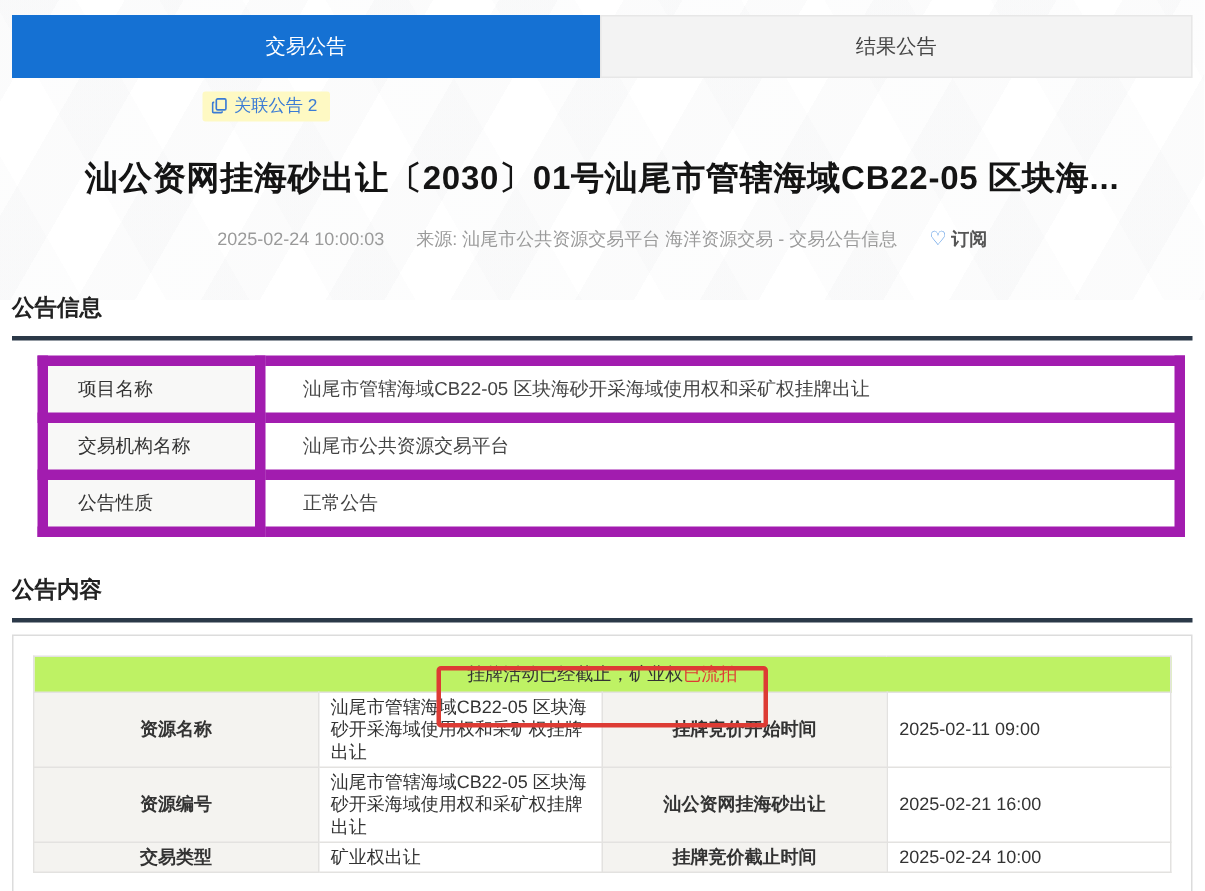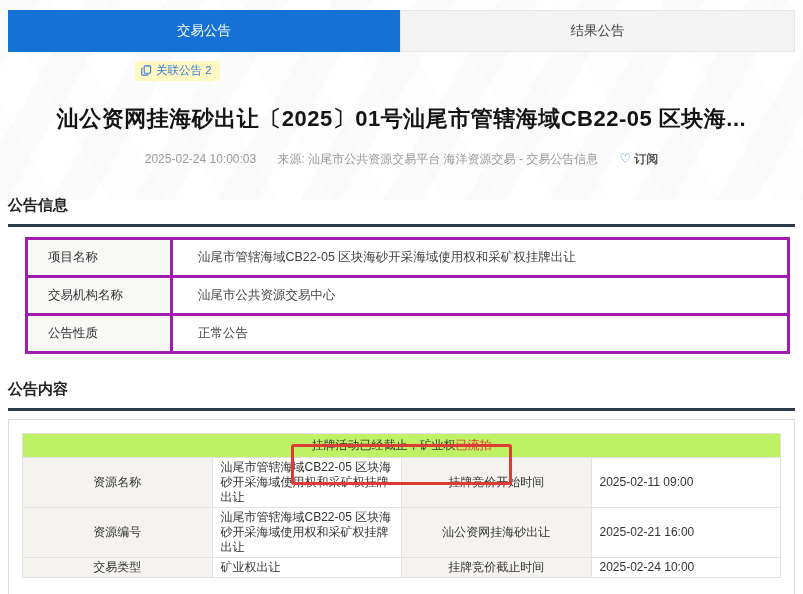--- a/index.html
+++ b/index.html
@@ -65,39 +65,39 @@
     font-size: 15px; font-weight: bold; color: #222;
     padding-bottom: 9px; border-bottom: 3px solid #2b3948;
   }
 
   
   .info-table {
     width: calc(100% - 22px);
     margin: 10px 5px 0 17px;
     border-collapse: collapse; font-size: 12.5px;
   }
-  .info-table td { border: 3px solid #a21caf; height: 38px; }
+  .info-table td { border: 7px solid #a21caf; height: 38px; }
   .info-table td.lbl {
     width: 145px; background: #f8f8f7; color: #333; padding-left: 20px;
   }
   .info-table td.val { padding-left: 25px; color: #444; background: #fff; }
 
   
   .content-box {
     margin-top: 8px; border: 1px solid #dcdcdc; padding: 13px 13px 20px 13px;
     background: #fff;
   }
   .content-table {
     width: 100%; border-collapse: collapse; font-size: 12px; table-layout: fixed;
   }
   .content-table td { border: 1px solid #e3e2e0; color: #333; }
   .content-table .notice-cell { height: 24px; text-align: center; background: #bef264; }
   .notice-red { color: #e03a34; }
   .content-table td.clbl {
-    background: #f4f3f0; font-weight: normal; text-align: center; color: #333;
+    background: #f4f3f0; font-weight: bold; text-align: center; color: #333;
   }
   .content-table td.cval { padding: 2px 8px; background: #fff; line-height: 1.25; }
   .content-table tr.tall td { height: 30px; }
   .content-table tr.short td { height: 20px; }
   .col-l1 { width: 113px; } .col-v1 { width: 265px; } .col-l2 { width: 128px; }
 
   
   .red-annotation {
     position: absolute; left: 291px; top: 444px; width: 221px; height: 41px;
     border: 3px solid #dd3b34; border-radius: 3px;
@@ -119,41 +119,41 @@
   <div class="related-row">
     <span class="related-link">
       <svg class="copy-icon" viewBox="0 0 12 12" fill="none">
         <rect x="3.5" y="1" width="7" height="8" rx="1" stroke="#3a7bd5" stroke-width="1.2"></rect>
         <path d="M2 3.5 H1.5 A0.8 0.8 0 0 0 0.8 4.3 V10.2 A0.8 0.8 0 0 0 1.6 11 H7 A0.8 0.8 0 0 0 7.8 10.2 V10" stroke="#3a7bd5" stroke-width="1.2"></path>
       </svg>
       <span>关联公告 2</span>
     </span>
   </div>
 
-  <h1 class="doc-title">汕公资网挂海砂出让〔2025〕01号汕尾市管辖海域CB22-05 区块海...</h1>
+  <h1 class="doc-title">汕公资网挂海砂出让〔2030〕01号汕尾市管辖海域CB22-05 区块海...</h1>
 
   <div class="meta">
     <span class="part">2025-02-24 10:00:03</span>
     <span class="part">来源: 汕尾市公共资源交易平台 海洋资源交易 - 交易公告信息</span>
     <span class="part subscribe">
       <span class="heart">♡</span><span>订阅</span>
     </span>
   </div>
 
   <div class="section section-1">
     <div class="section-title">公告信息</div>
     <table class="info-table">
       <tbody>
         <tr>
           <td class="lbl">项目名称</td>
           <td class="val">汕尾市管辖海域CB22-05 区块海砂开采海域使用权和采矿权挂牌出让</td>
         </tr>
         <tr>
           <td class="lbl">交易机构名称</td>
-          <td class="val">汕尾市公共资源交易中心</td>
+          <td class="val">汕尾市公共资源交易平台</td>
         </tr>
         <tr>
           <td class="lbl">公告性质</td>
           <td class="val">正常公告</td>
         </tr>
       </tbody>
     </table>
   </div>
 
   <div class="section section-2">

